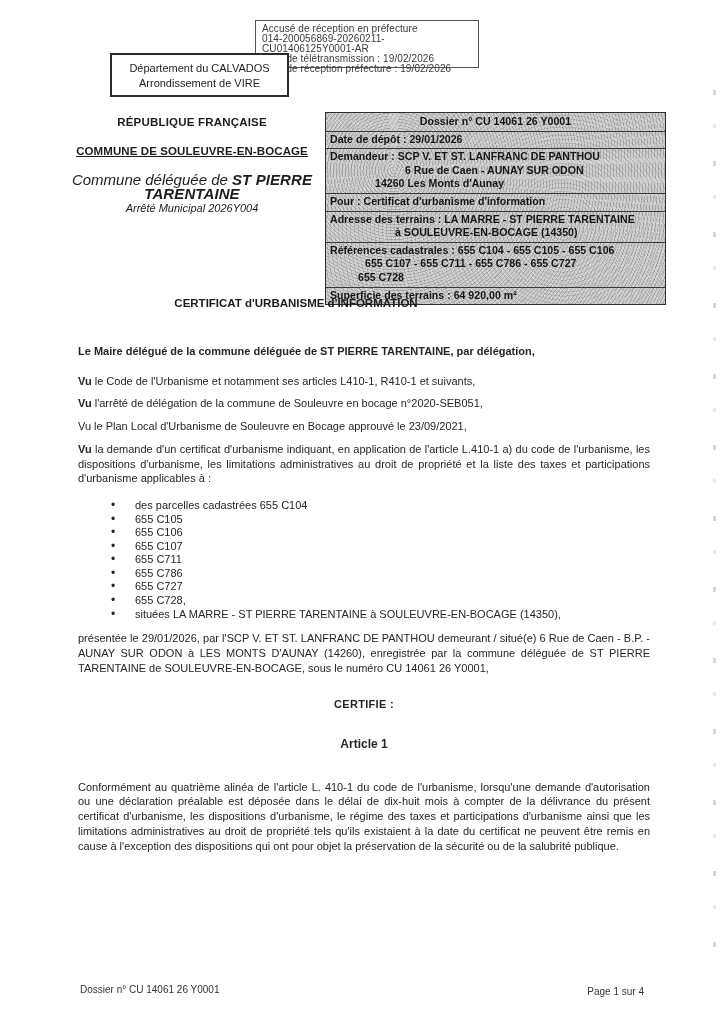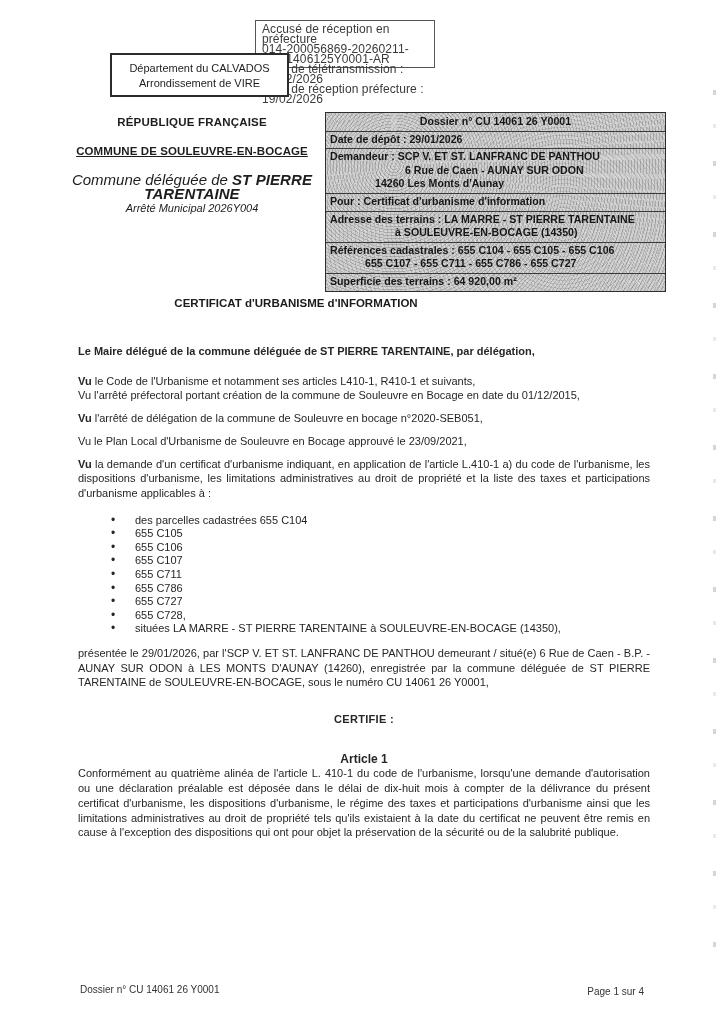--- a/index.html
+++ b/index.html
@@ -11,24 +11,24 @@
     margin: 0 auto;
     background: #ffffff;
     font-family: "Liberation Sans", sans-serif;
     color: #222;
     overflow: hidden;
   }
   
   .stamp-box {
     position: absolute;
     left: 255px; top: 20px;
-    width: 180px; height: 48px;
+    width: 224px; height: 48px;
     border: 1px solid #555;
     padding: 3px 6px;
-    font-size: 12px;
+    font-size: 10px;
     line-height: 10px;
     color: #3a3a3a;
     letter-spacing: .1px;
   }
   
   .dept-box {
     position: absolute;
     left: 110px; top: 53px;
     width: 179px; height: 44px;
     border: 2px solid #2b2b2b;
@@ -114,21 +114,21 @@
     font-weight: bold;
     letter-spacing: .3px;
   }
   .article-title {
     margin-top: 25px;
     text-align: center;
     font-weight: bold;
     font-size: 12px;
   }
   .art-p1 { margin-top: 12px; }
-  .art-p2 { margin-top: 0; }
+  .art-p2 { margin-top: 28px; }
   
   .footer-dossier {
     position: absolute;
     left: 80px; top: 984px;
     font-size: 10px;
     color: #333;
   }
   .footer-page {
     position: absolute;
     right: 80px; top: 986px;
@@ -187,36 +187,36 @@
     <div class="dt-row">
       <div>Pour : Certificat d'urbanisme d'information</div>
     </div>
     <div class="dt-row">
       <div>Adresse des terrains : LA MARRE - ST PIERRE TARENTAINE</div>
       <div class="ind-65">à SOULEUVRE-EN-BOCAGE (14350)</div>
     </div>
     <div class="dt-row">
       <div>Références cadastrales : 655 C104 - 655 C105 - 655 C106</div>
       <div class="ind-35">655 C107 - 655 C711 - 655 C786 - 655 C727</div>
+      <div class="ind-28">655 C728</div>
     </div>
     <div class="dt-row">
       <div>Superficie des terrains : 64 920,00 m²</div>
     </div>
   </div>
 
   <div class="main-title">
     <div>CERTIFICAT d'URBANISME d'INFORMATION</div>
   </div>
 
   <div class="body-col">
     <p class="p-intro">Le Maire délégué de la commune déléguée de ST PIERRE TARENTAINE, par délégation,</p>
 
     <div class="vu-block">
       <div><b>Vu</b><span> le Code de l'Urbanisme et notamment ses articles L410-1, R410-1 et suivants,</span></div>
-      <div>Vu l'arrêté préfectoral portant création de la commune de Souleuvre en Bocage en date du 01/12/2015,</div>
     </div>
 
     <p class="vu-p"><b>Vu</b><span> l'arrêté de délégation de la commune de Souleuvre en bocage n°2020-SEB051,</span></p>
 
     <p class="vu-p">Vu le Plan Local d'Urbanisme de Souleuvre en Bocage approuvé le 23/09/2021,</p>
 
     <p class="vu-p just"><b>Vu</b><span> la demande d'un certificat d'urbanisme indiquant, en application de l'article L.410-1 a) du code de l'urbanisme, les dispositions d'urbanisme, les limitations administratives au droit de propriété et la liste des taxes et participations d'urbanisme applicables à :</span></p>
 
     <ul class="bullets">
       <li>des parcelles cadastrées 655 C104</li>

